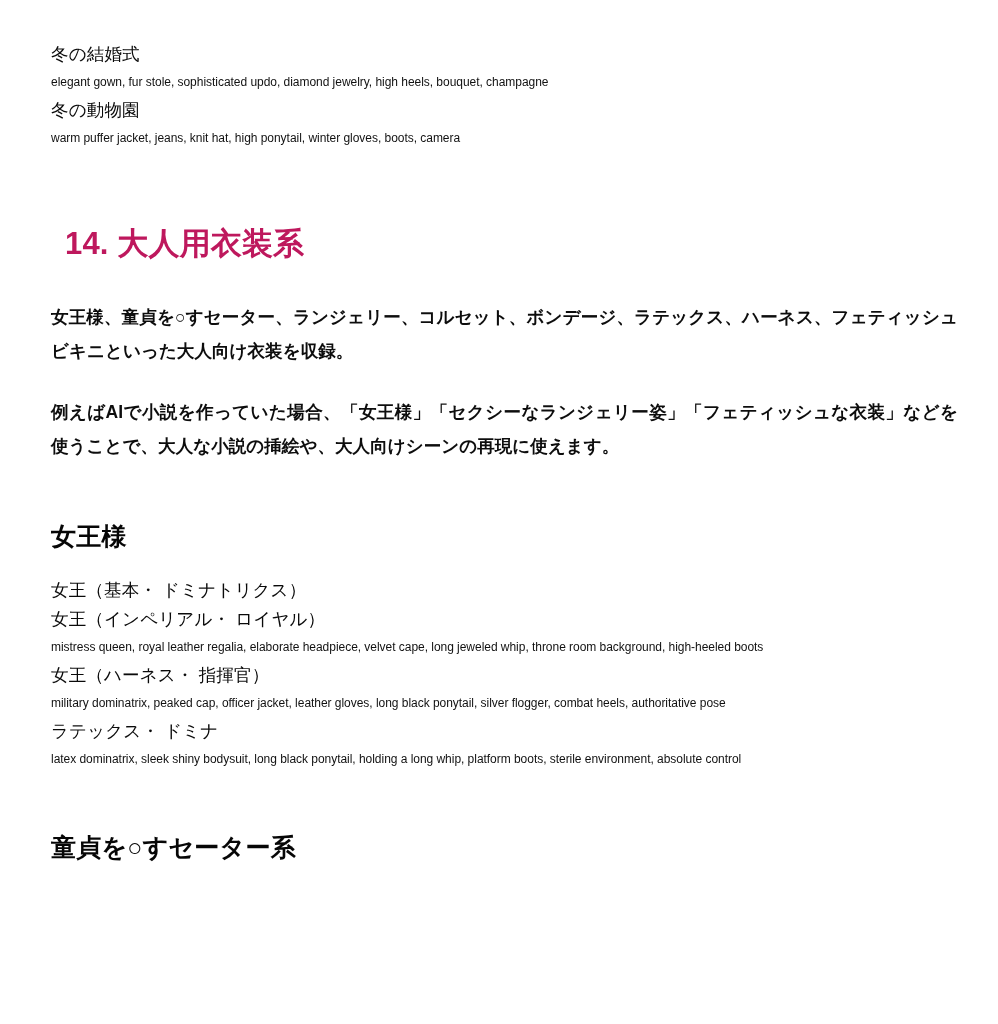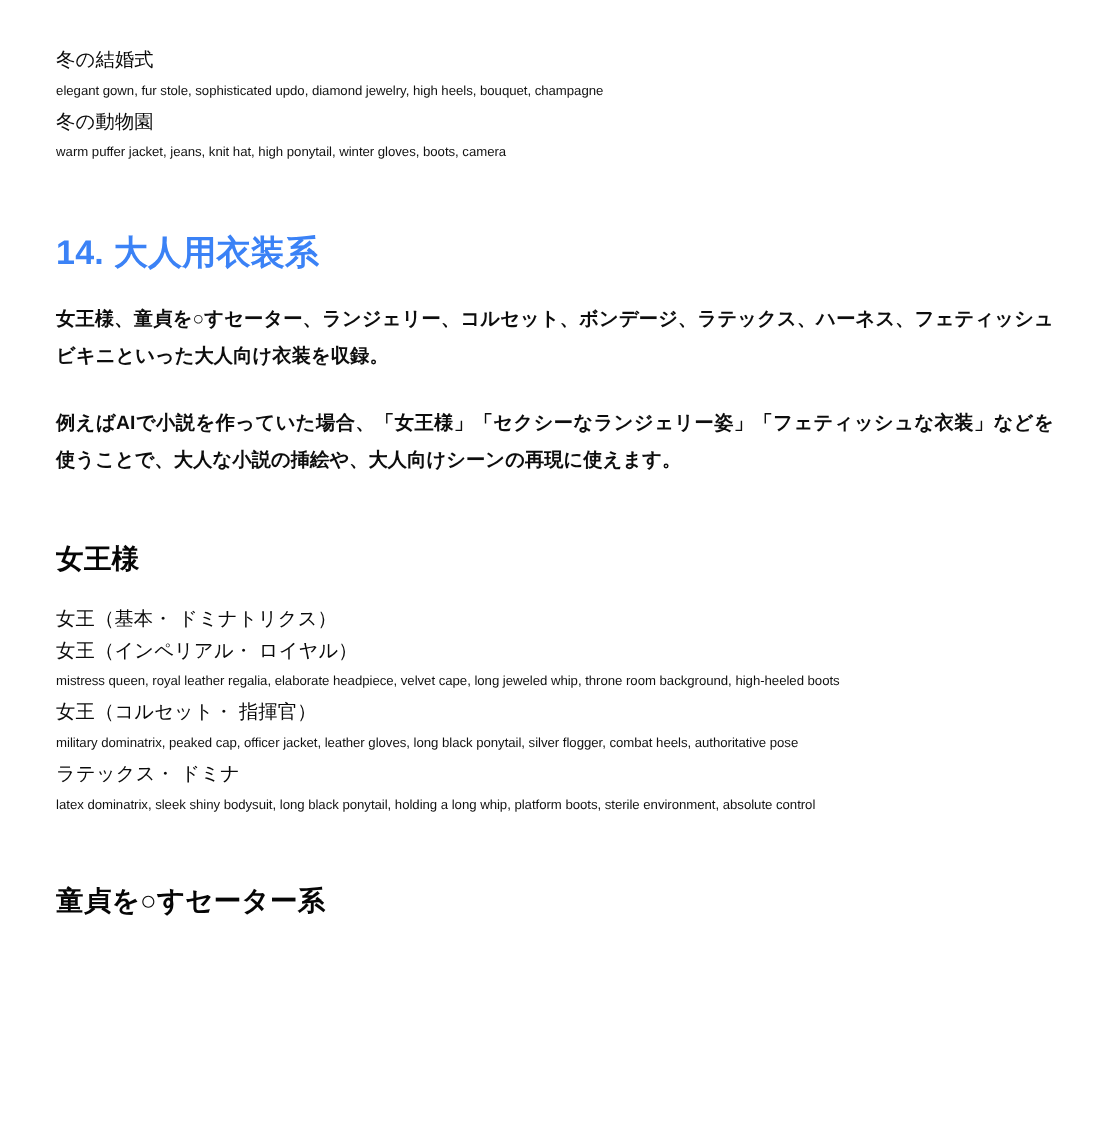--- a/index.html
+++ b/index.html
@@ -49,22 +49,22 @@
   .entry-group {
     margin: 0;
   }
 
   
   .section-heading {
     font-size: 31px;
     line-height: 40px;
     font-weight: 700;
     letter-spacing: 0.005em;
-    color: #3b82f6;
-    margin: 0;
+    color: #be185d;
+    margin: 14px;
   }
 
   
   .sub-heading {
     font-size: 25px;
     line-height: 34px;
     font-weight: 700;
     letter-spacing: 0.01em;
     color: #060606;
     margin: 0;
@@ -133,21 +133,21 @@
       <div class="entry">
         <div class="entry-label">女王（基本・ ドミナトリクス）</div>
       </div>
 
       <div class="entry">
         <div class="entry-label">女王（インペリアル・ ロイヤル）</div>
         <div class="entry-keywords">mistress queen, royal leather regalia, elaborate headpiece, velvet cape, long jeweled whip, throne room background, high-heeled boots</div>
       </div>
 
       <div class="entry">
-        <div class="entry-label">女王（コルセット・ 指揮官）</div>
+        <div class="entry-label">女王（ハーネス・ 指揮官）</div>
         <div class="entry-keywords">military dominatrix, peaked cap, officer jacket, leather gloves, long black ponytail, silver flogger, combat heels, authoritative pose</div>
       </div>
 
       <div class="entry">
         <div class="entry-label">ラテックス・ ドミナ</div>
         <div class="entry-keywords">latex dominatrix, sleek shiny bodysuit, long black ponytail, holding a long whip, platform boots, sterile environment, absolute control</div>
       </div>
 
     </div>
 

